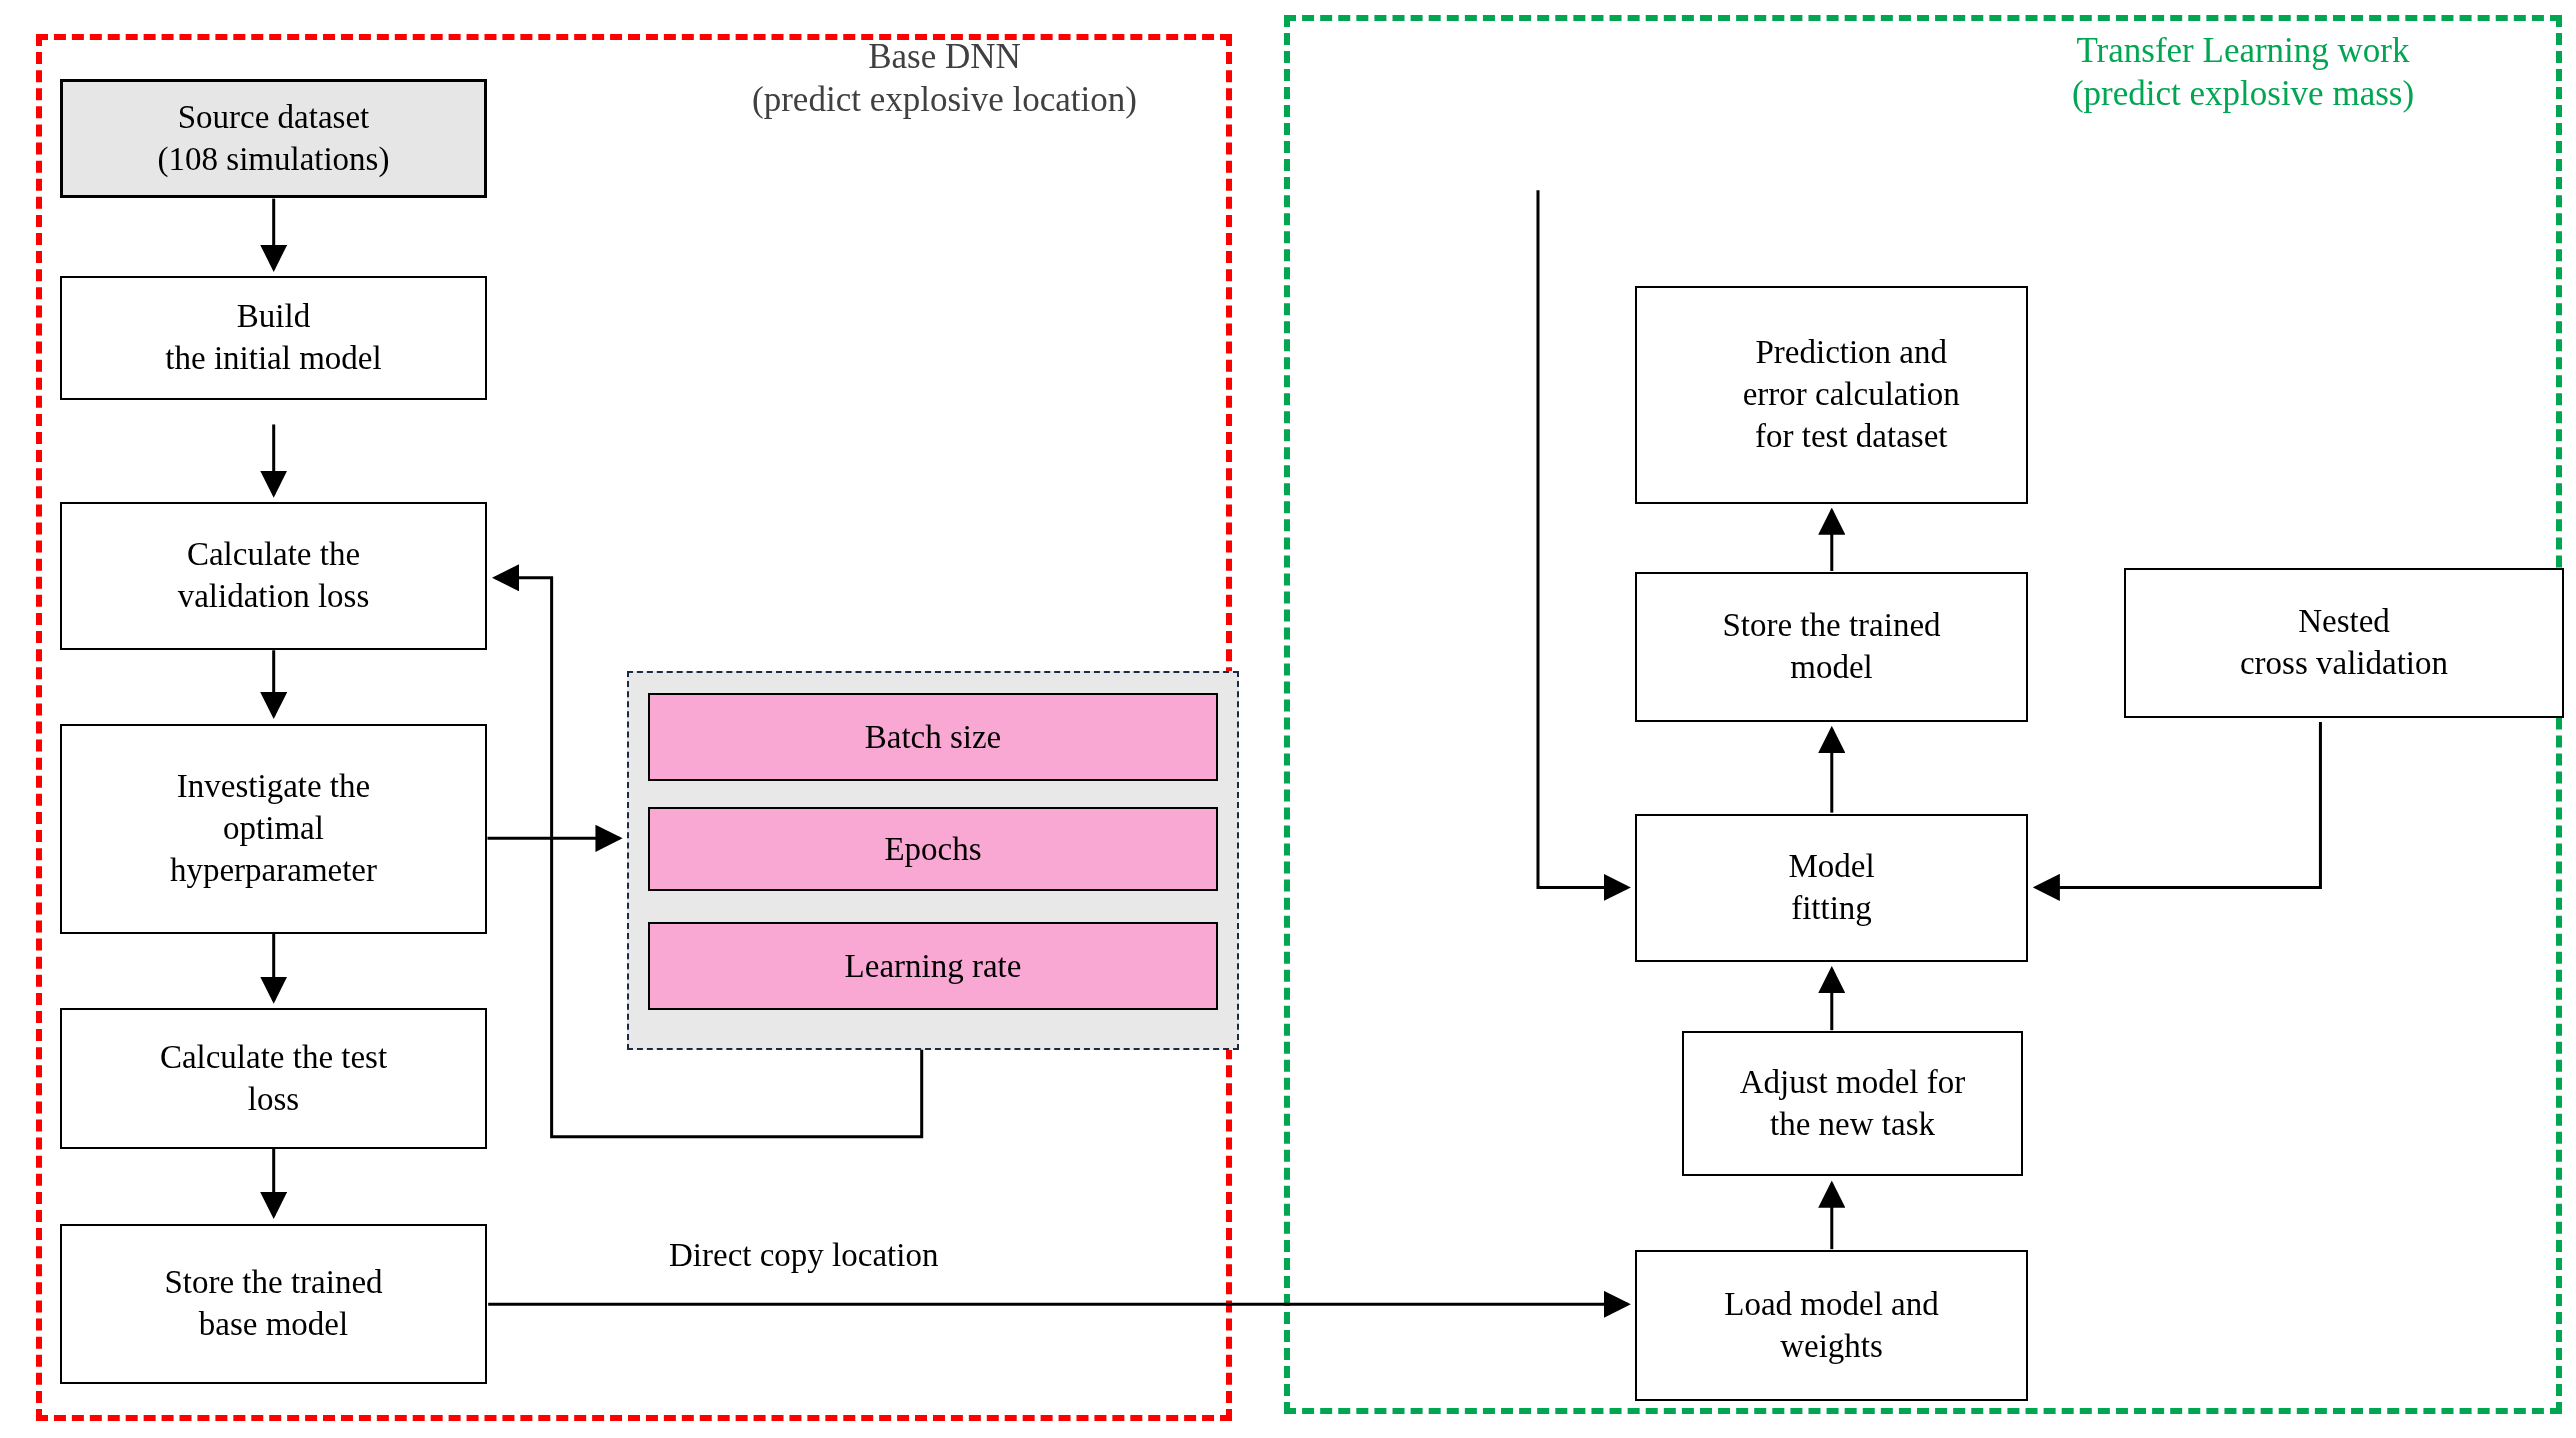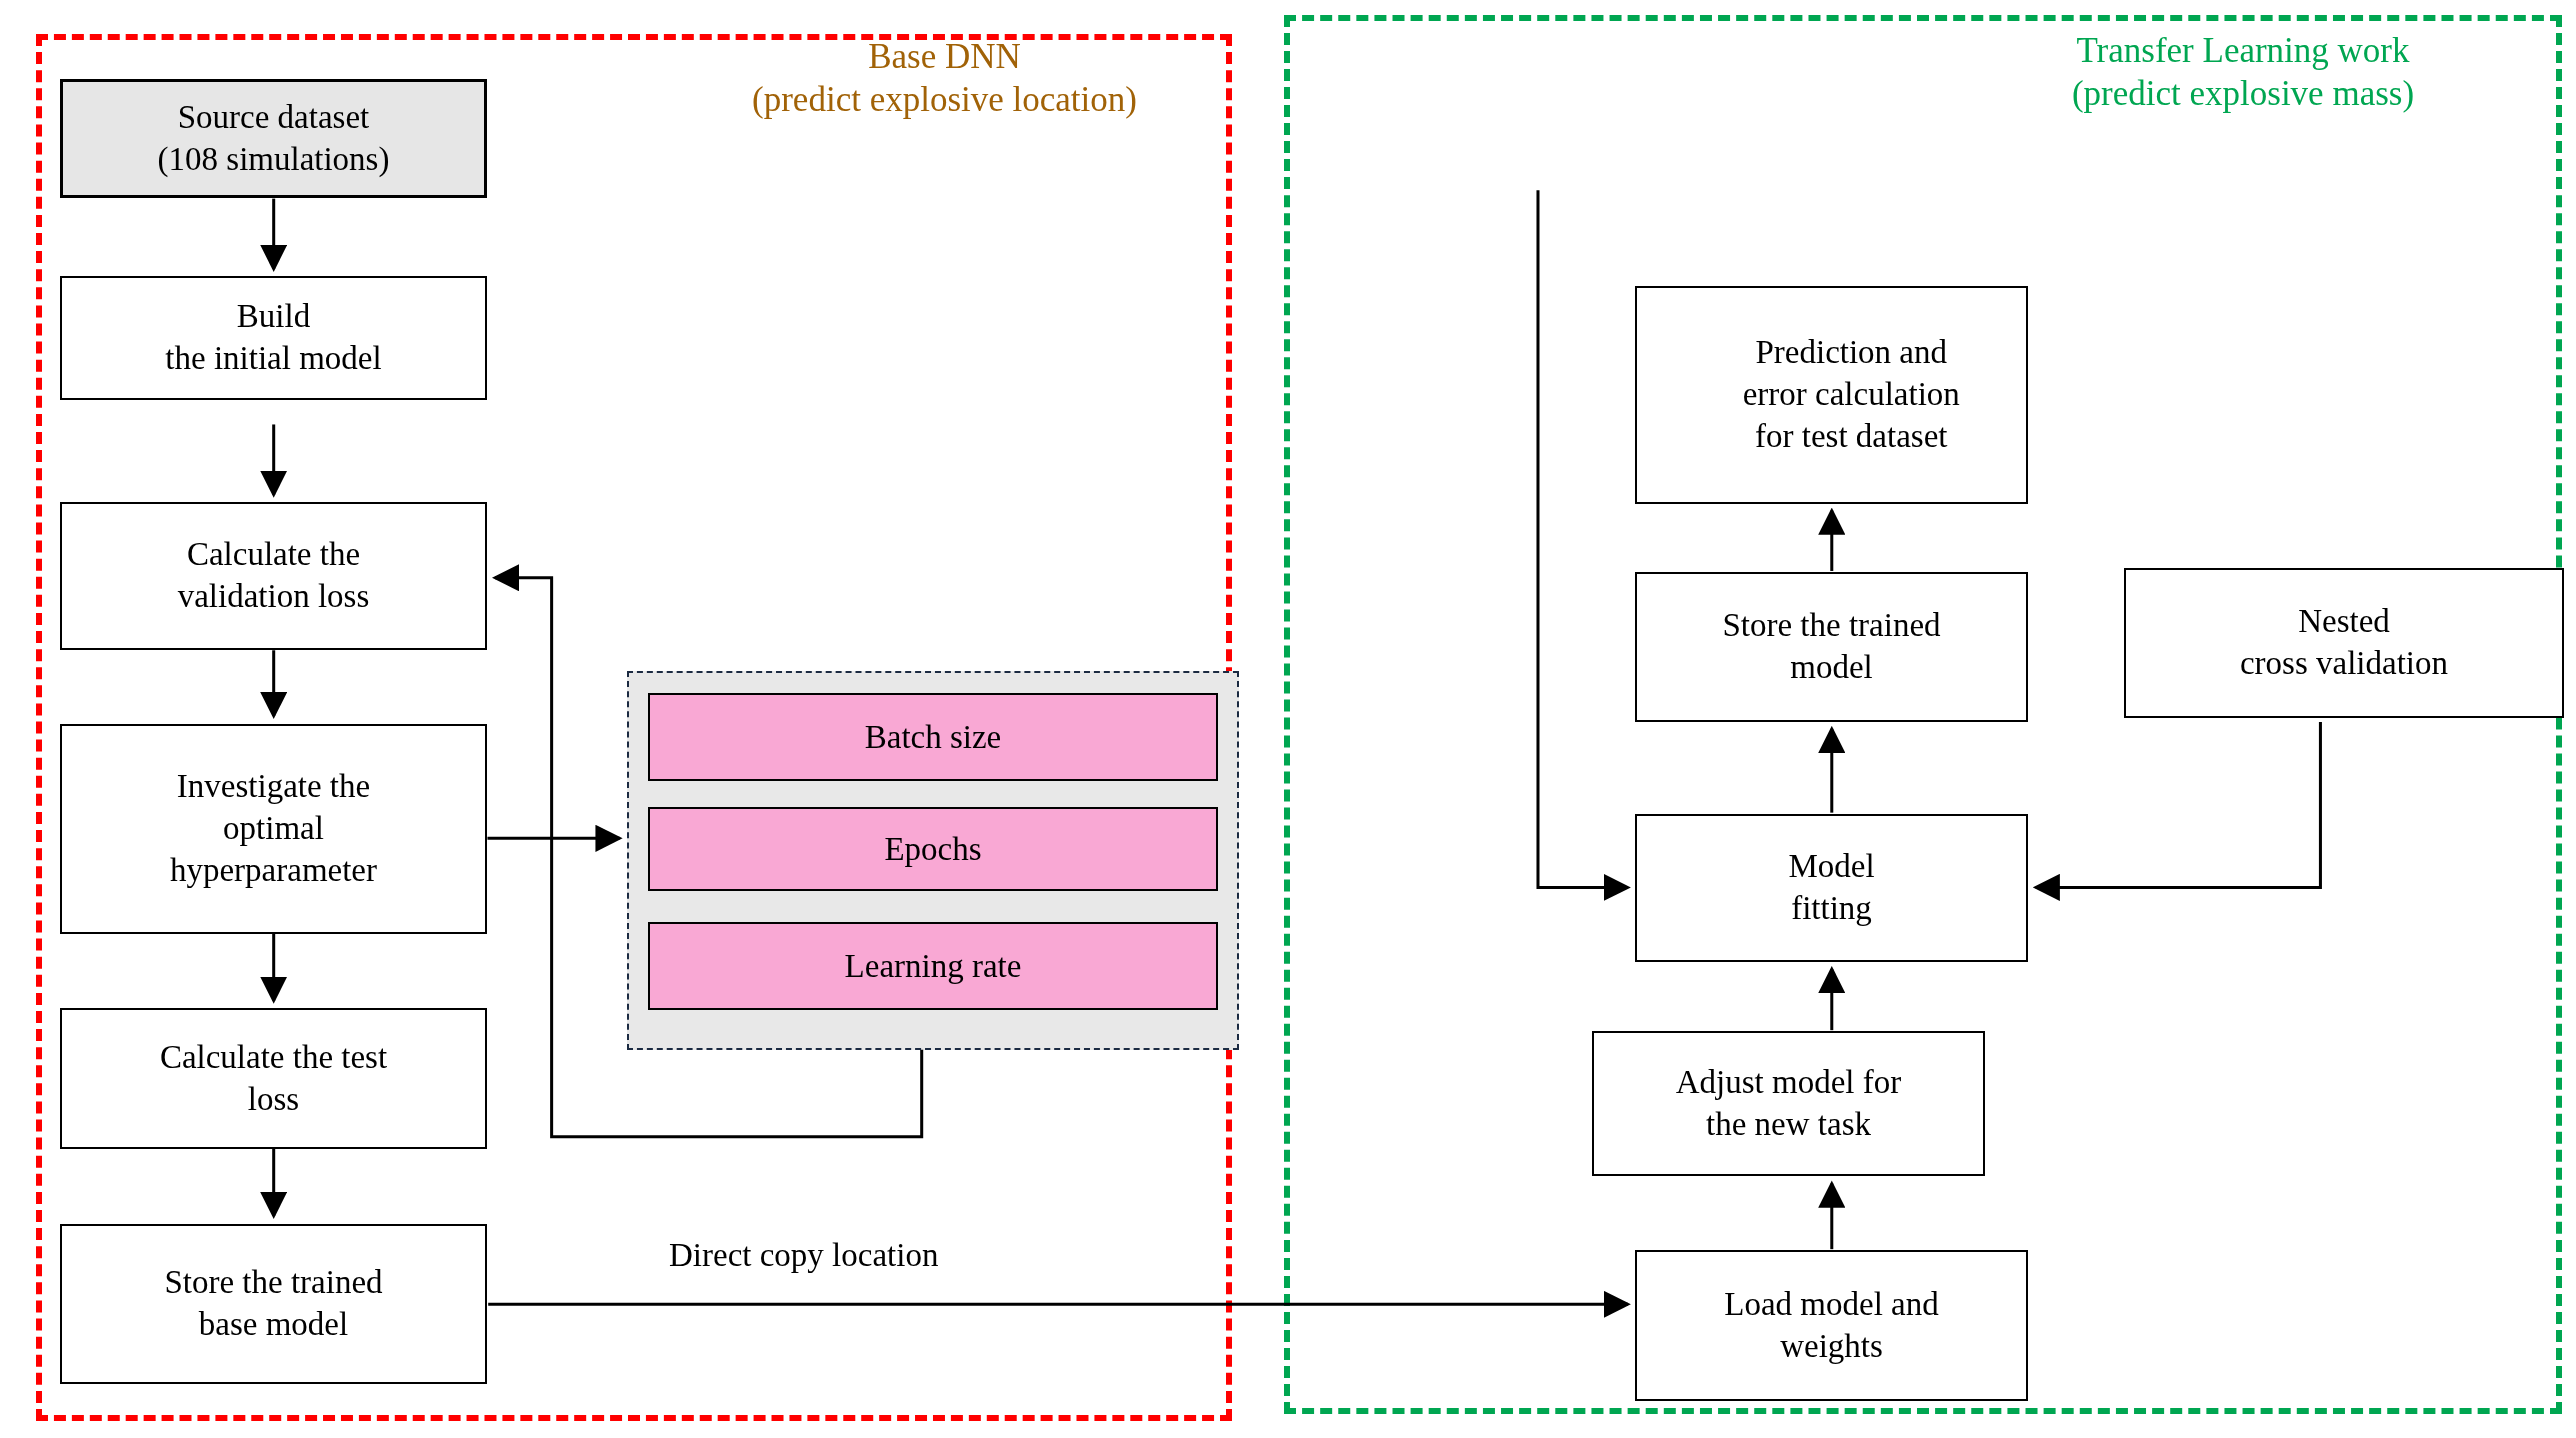--- a/index.html
+++ b/index.html
@@ -28,21 +28,21 @@
   .region-transfer {
     border: 6.8px dashed #00a651;
   }
   .region-title {
     position: absolute;
     text-align: center;
     line-height: 1.22;
     font-size: 35px;
     white-space: pre-line;
   }
-  .region-title.base { color: #a16207; }
+  .region-title.base { color: #404040; }
   .region-title.transfer { color: #00a651; }
 
   
   .node {
     position: absolute;
     box-sizing: border-box;
     border: 2.3px solid #000000;
     background: #ffffff;
     display: flex;
     align-items: center;
@@ -142,21 +142,21 @@
 
   <div class="node" style="left:1635px; top:572px; width:393px; height:150px;">Store the trained
 model</div>
 
   <div class="node" style="left:2124px; top:568px; width:440px; height:150px;">Nested
 cross validation</div>
 
   <div class="node" style="left:1635px; top:814px; width:393px; height:148px;">Model
 fitting</div>
 
-  <div class="node" style="left:1592px; top:1031px; width:393px; height:145px;">Adjust model for
+  <div class="node" style="left:1682px; top:1031px; width:341px; height:145px;">Adjust model for
 the new task</div>
 
   <div class="node" style="left:1635px; top:1250px; width:393px; height:151px;">Load model and
 weights</div>
 
   <svg class="edge-layer" viewBox="0 0 3410 1904">
     <defs>
       <marker id="arrowhead" markerWidth="9" markerHeight="9" refX="8" refY="4.5" orient="auto" markerUnits="strokeWidth">
         <path d="M0,0 L9,4.5 L0,9 z" fill="#000000"></path>
       </marker>

